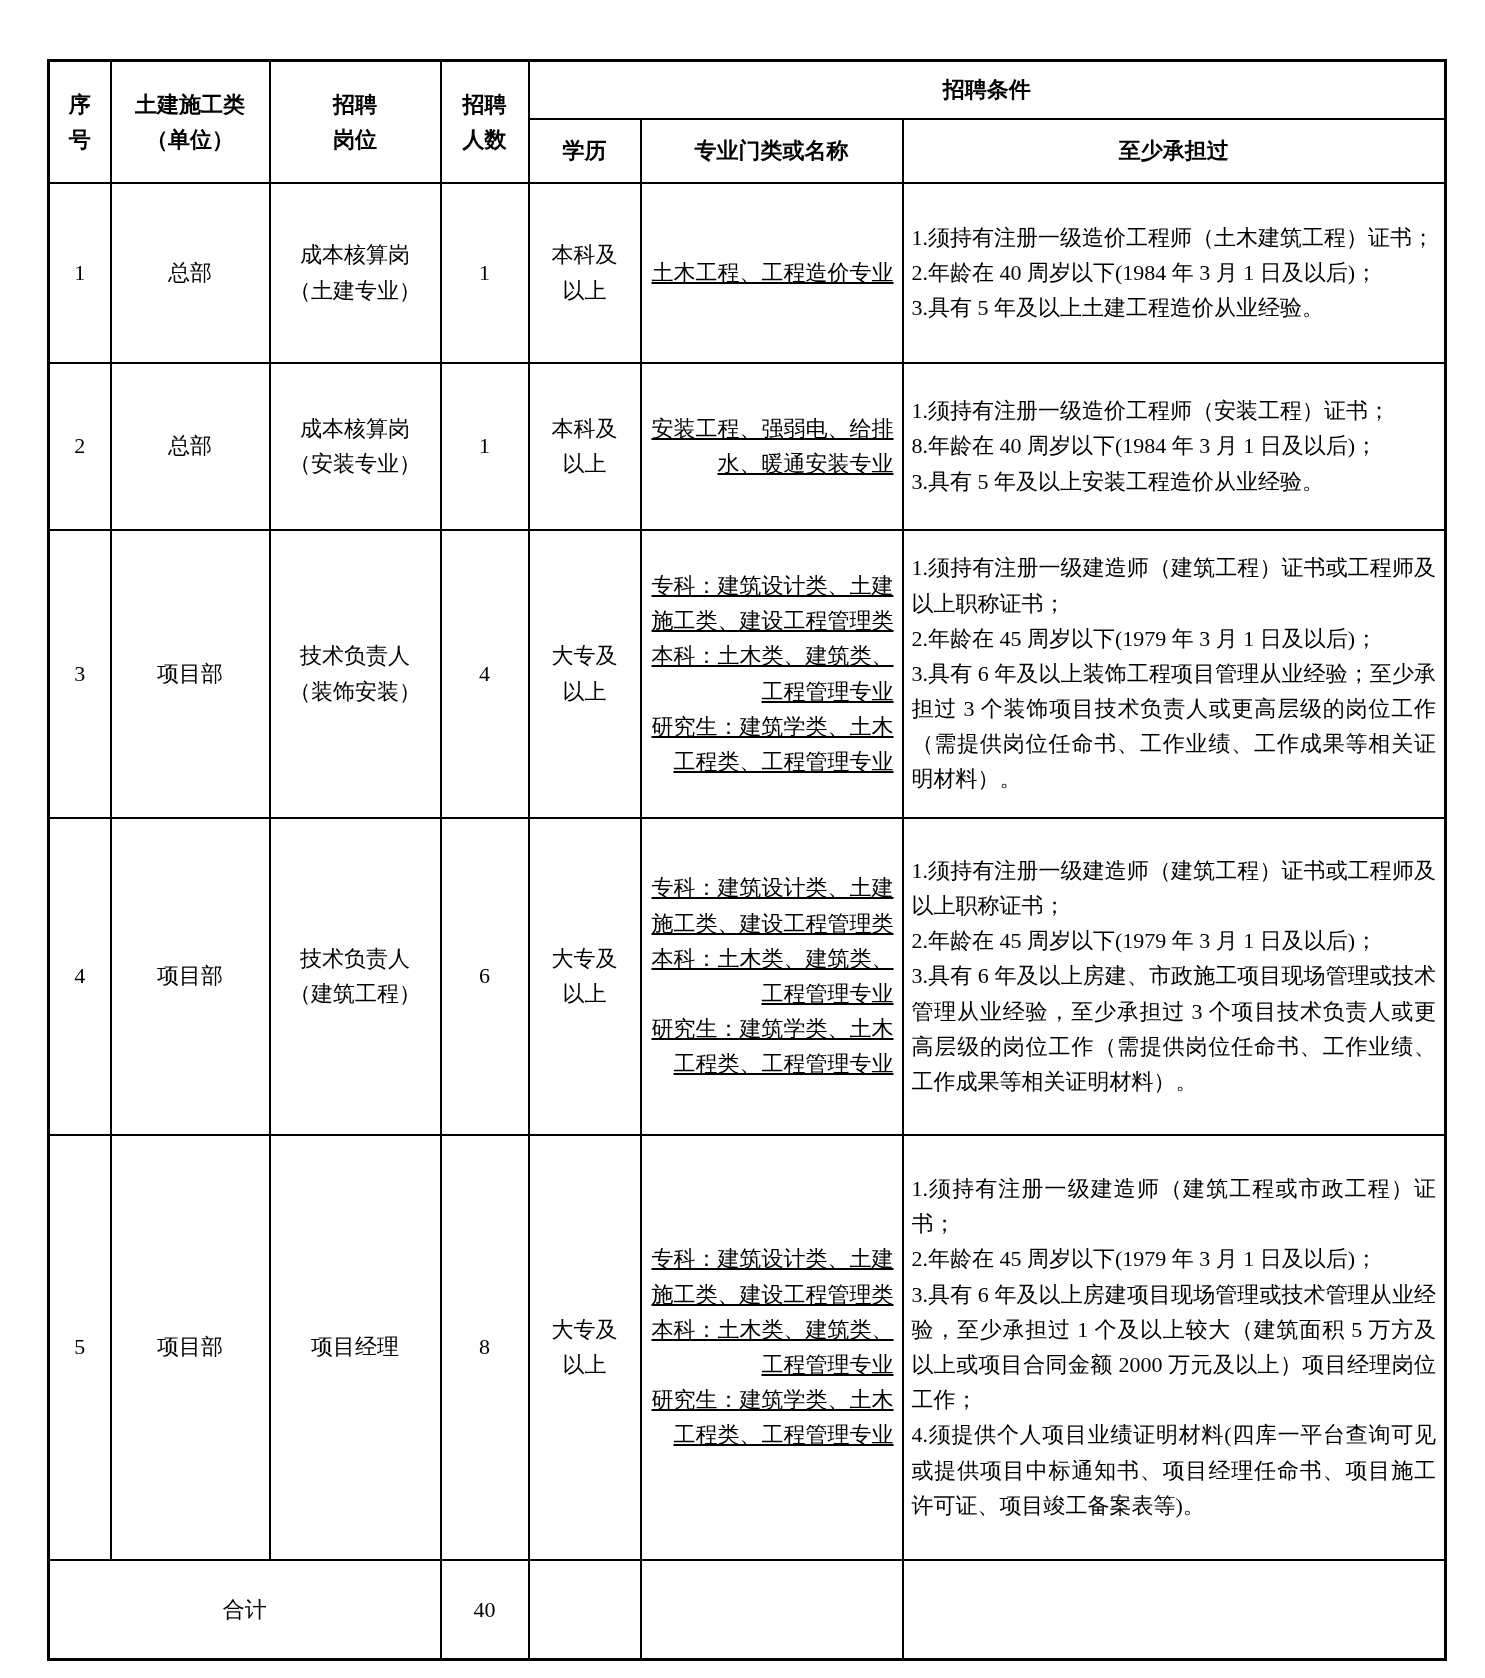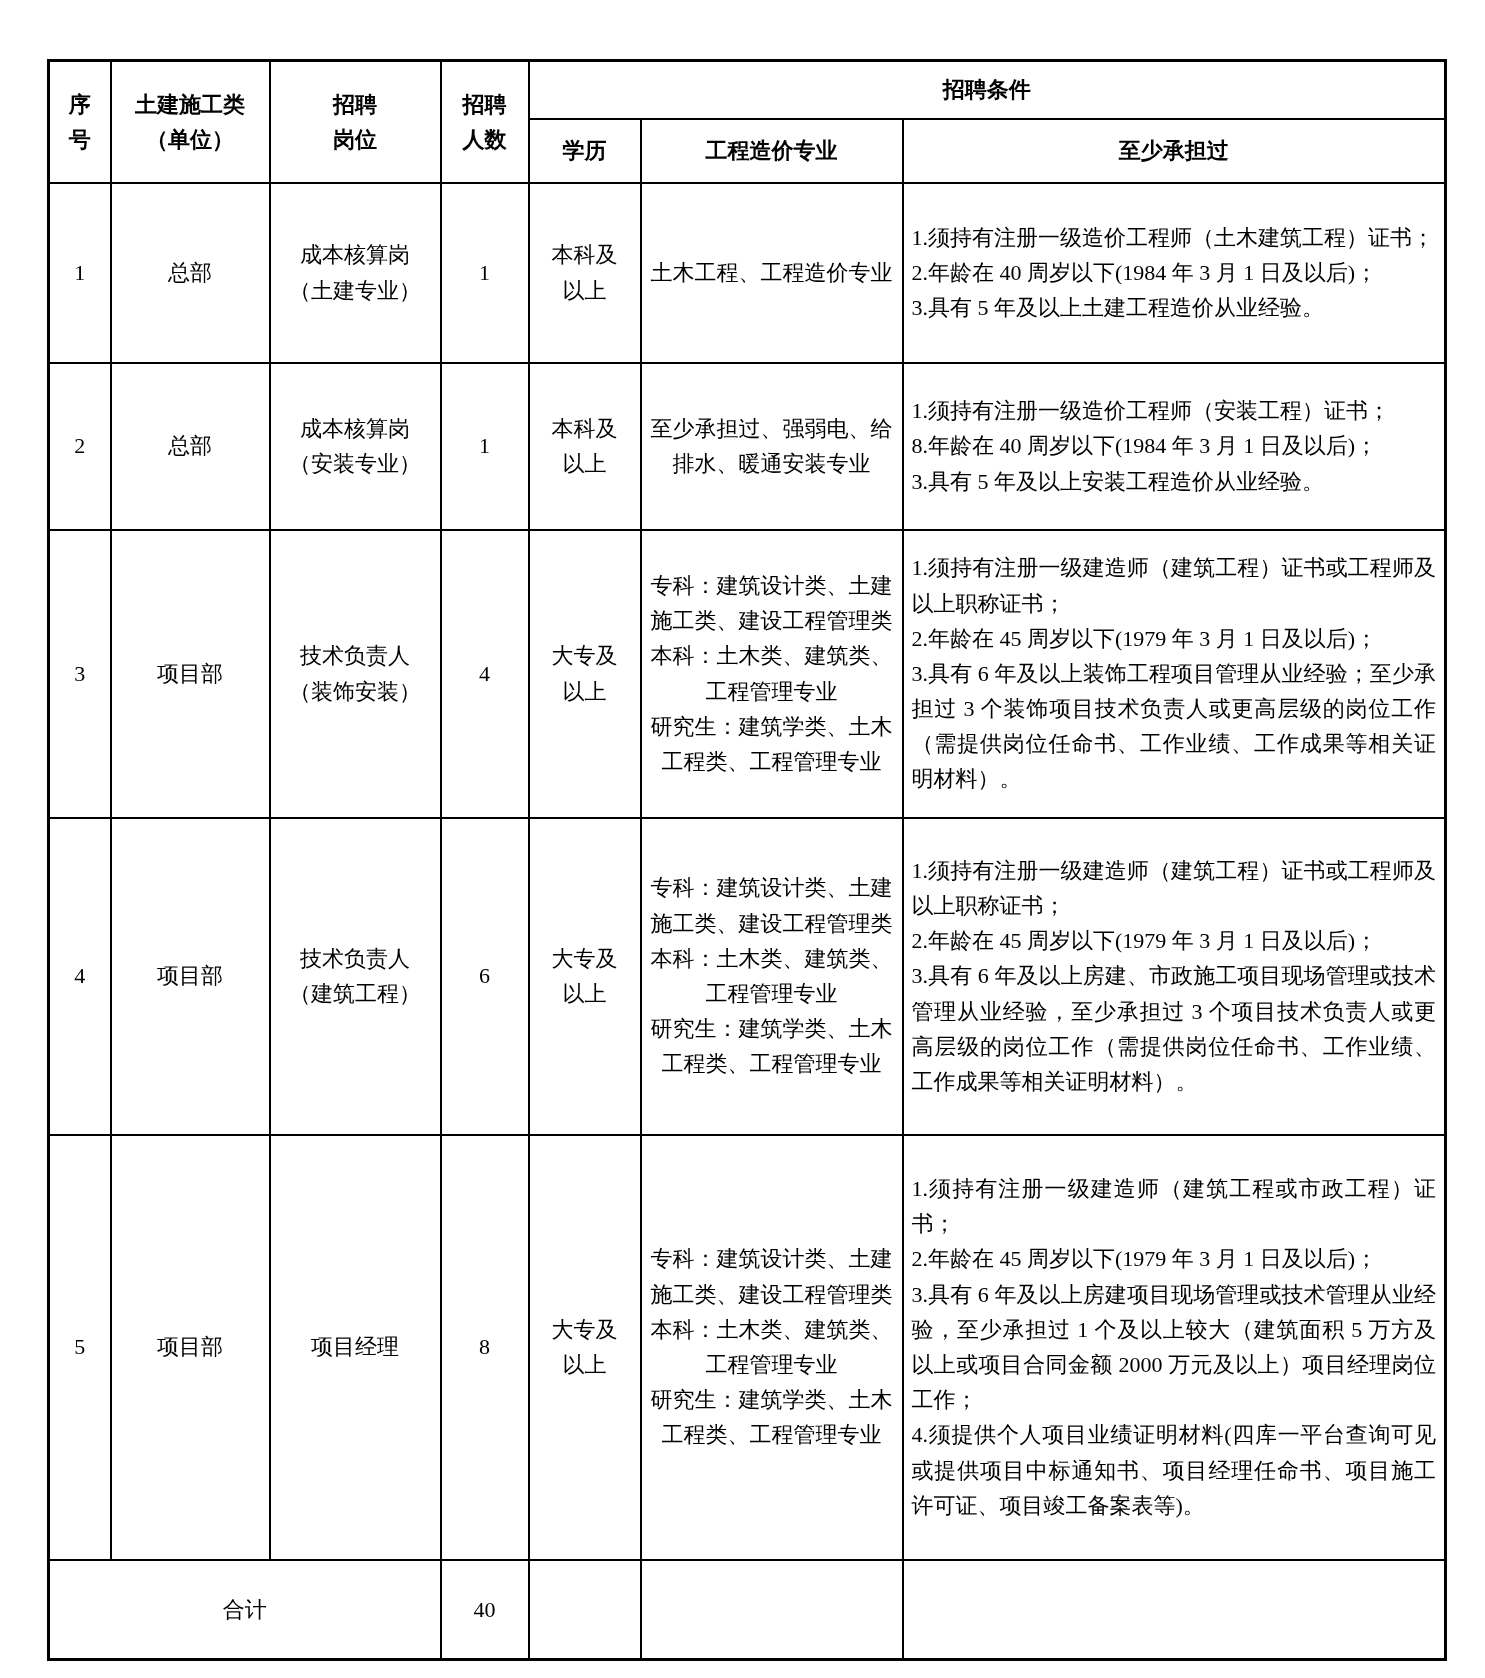--- a/index.html
+++ b/index.html
@@ -40,24 +40,25 @@
     white-space: pre-line;
     line-height: 1.75;
     padding: 2px 2px;
   }
   td.center {
     text-align: center;
     white-space: pre-line;
     line-height: 1.75;
   }
   td.majors {
-    text-align: center;
+    text-align: right;
     white-space: pre-line;
     line-height: 1.64;
     padding: 6px 8px 6px 13px;
+    text-decoration: underline;
   }
   td.reqs {
     text-align: justify;
     white-space: pre-line;
     line-height: 1.9;
     padding: 6px 10px 6px 12px;
   }
 </style>
 </head>
 <body>
@@ -80,21 +81,21 @@
         <th class="hdr" rowspan="2">土建施工类
 （单位）</th>
         <th class="hdr" rowspan="2">招聘
 岗位</th>
         <th class="hdr" rowspan="2">招聘
 人数</th>
         <th class="hdr" colspan="3">招聘条件</th>
       </tr>
       <tr style="height:64px">
         <th class="hdr">学历</th>
-        <th class="hdr">工程造价专业</th>
+        <th class="hdr">专业门类或名称</th>
         <th class="hdr">至少承担过</th>
       </tr>
     </thead>
     <tbody>
       <tr style="height:180px">
         <td class="center">1</td>
         <td class="center">总部</td>
         <td class="center">成本核算岗
 （土建专业）</td>
         <td class="center">1</td>
@@ -106,21 +107,21 @@
 3.具有 5 年及以上土建工程造价从业经验。</td>
       </tr>
       <tr style="height:167px">
         <td class="center">2</td>
         <td class="center">总部</td>
         <td class="center">成本核算岗
 （安装专业）</td>
         <td class="center">1</td>
         <td class="center">本科及
 以上</td>
-        <td class="majors">至少承担过、强弱电、给排水、暖通安装专业</td>
+        <td class="majors">安装工程、强弱电、给排水、暖通安装专业</td>
         <td class="reqs">1.须持有注册一级造价工程师（安装工程）证书；
 8.年龄在 40 周岁以下(1984 年 3 月 1 日及以后)；
 3.具有 5 年及以上安装工程造价从业经验。</td>
       </tr>
       <tr style="height:288px">
         <td class="center">3</td>
         <td class="center">项目部</td>
         <td class="center">技术负责人
 （装饰安装）</td>
         <td class="center">4</td>

